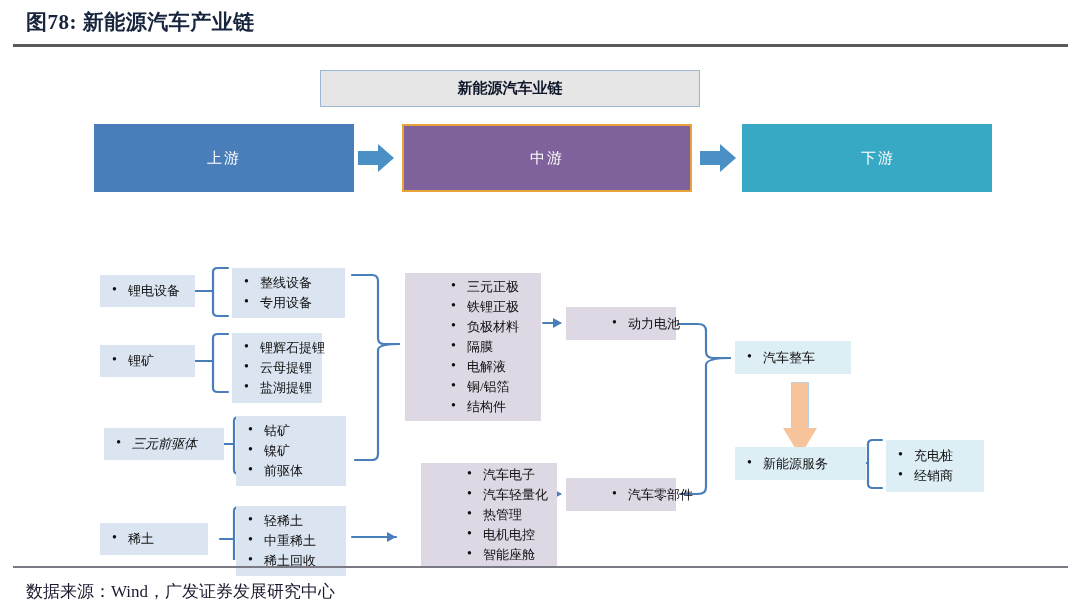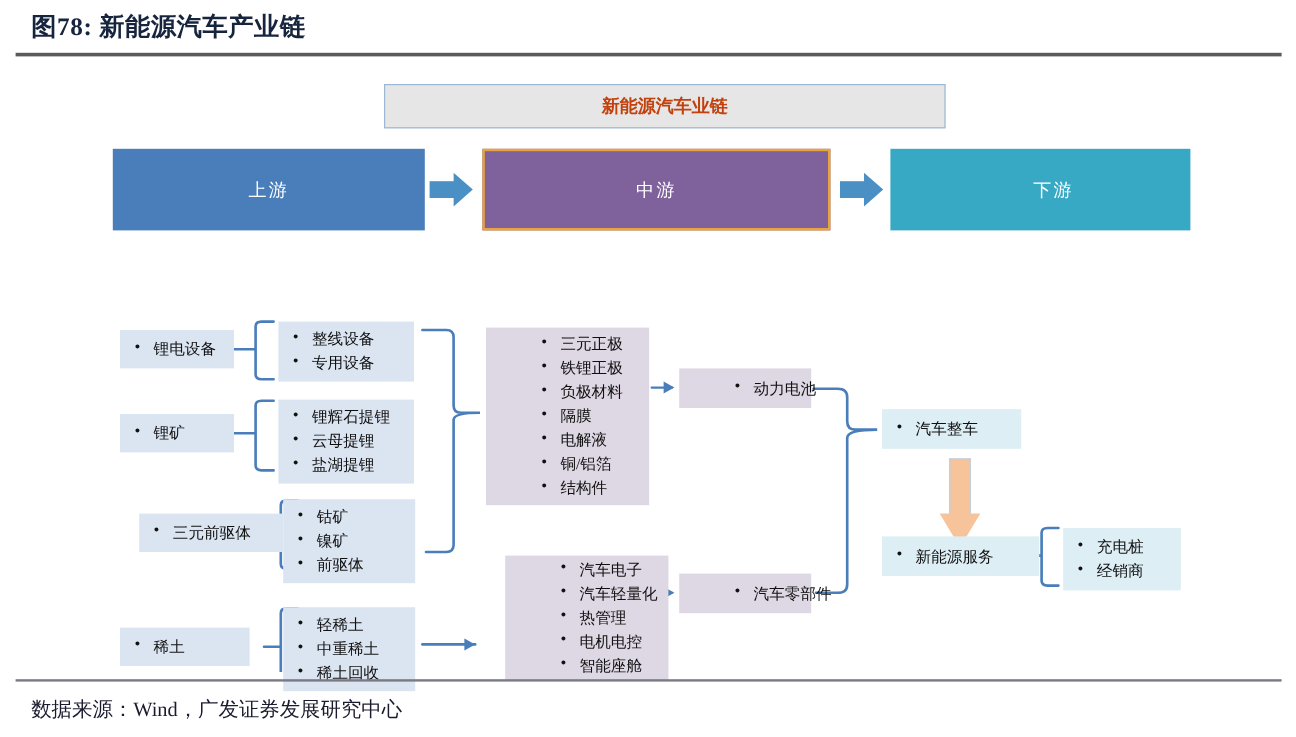--- a/index.html
+++ b/index.html
@@ -41,25 +41,25 @@
     white-space: nowrap;
   }
 
   
   .canvas { position: absolute; left: 0; top: 50px; width: 1080px; height: 510px; }
 
   
   .banner {
     position: absolute;
     left: 320px; top: 20px;
-    width: 468px; height: 37px;
+    width: 380px; height: 37px;
     background: #e6e6e6;
     border: 1px solid #9cb7d4;
     display: flex; align-items: center; justify-content: center;
-    font-size: 15px; color: #c2410c; font-weight: 600;
+    font-size: 15px; color: #0f172a; font-weight: 600;
   }
 
   
   .stage {
     position: absolute;
     height: 68px;
     display: flex; align-items: center; justify-content: center;
     color: #ffffff;
     font-size: 15px;
     letter-spacing: 2px;
@@ -121,26 +121,26 @@
     position: absolute; left: 2px; top: -1px;
     font-size: 14px;
   }
   .box-blue  { background: #dbe5f1; }
   .box-mauve { background: #ded7e4; padding-left: 44px; }
   .box-cyan  { background: #ddeef5; }
 
   
   .n-liqi   { left: 100px; top: 225px; width: 95px;  height: 32px; }
   .n-likuang{ left: 100px; top: 295px; width: 95px;  height: 32px; }
-  .n-sanyuan{ left: 116px; top: 378px; width: 120px; height: 32px; }
+  .n-sanyuan{ left: 104px; top: 378px; width: 120px; height: 32px; font-style: italic; }
   .n-xitu   { left: 100px; top: 473px; width: 108px; height: 32px; }
 
   
   .n-c1 { left: 232px; top: 218px; width: 113px; height: 50px; }
-  .n-c2 { left: 232px; top: 283px; width: 113px; height: 70px; }
+  .n-c2 { left: 232px; top: 283px; width: 90px; height: 70px; }
   .n-c3 { left: 236px; top: 366px; width: 110px; height: 70px; }
   .n-c4 { left: 236px; top: 456px; width: 110px; height: 70px; }
 
   
   .n-mat  { left: 405px; top: 223px; width: 136px; height: 148px; }
   .n-auto { left: 421px; top: 413px; width: 136px; height: 104px; }
   .n-batt { left: 566px; top: 257px; width: 110px; height: 33px; }
   .n-part { left: 566px; top: 428px; width: 110px; height: 33px; }
 
   

